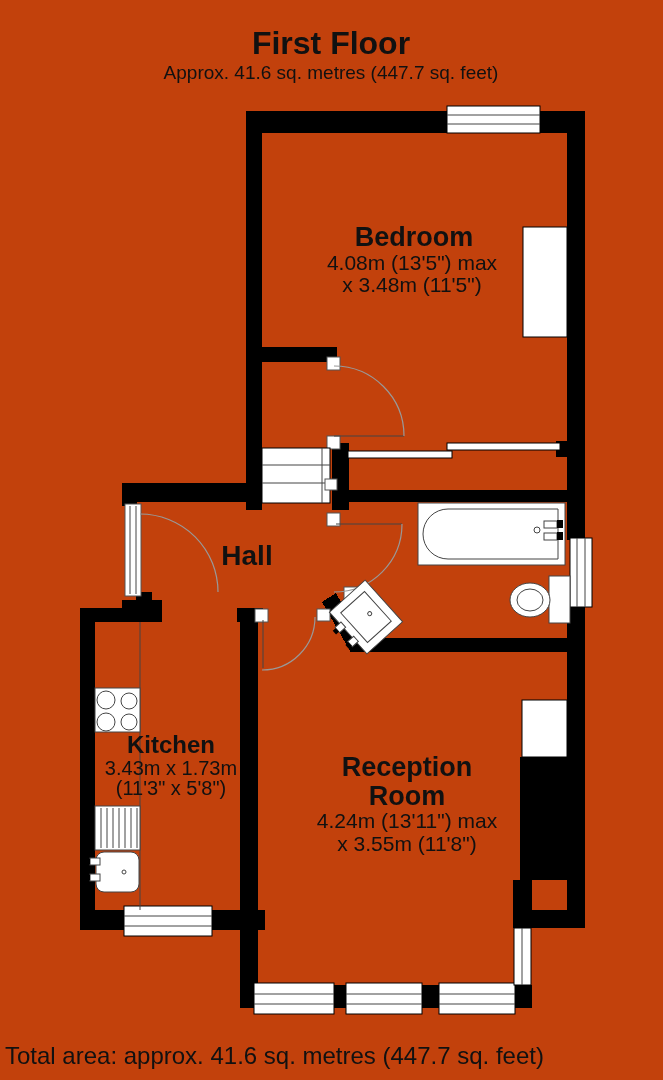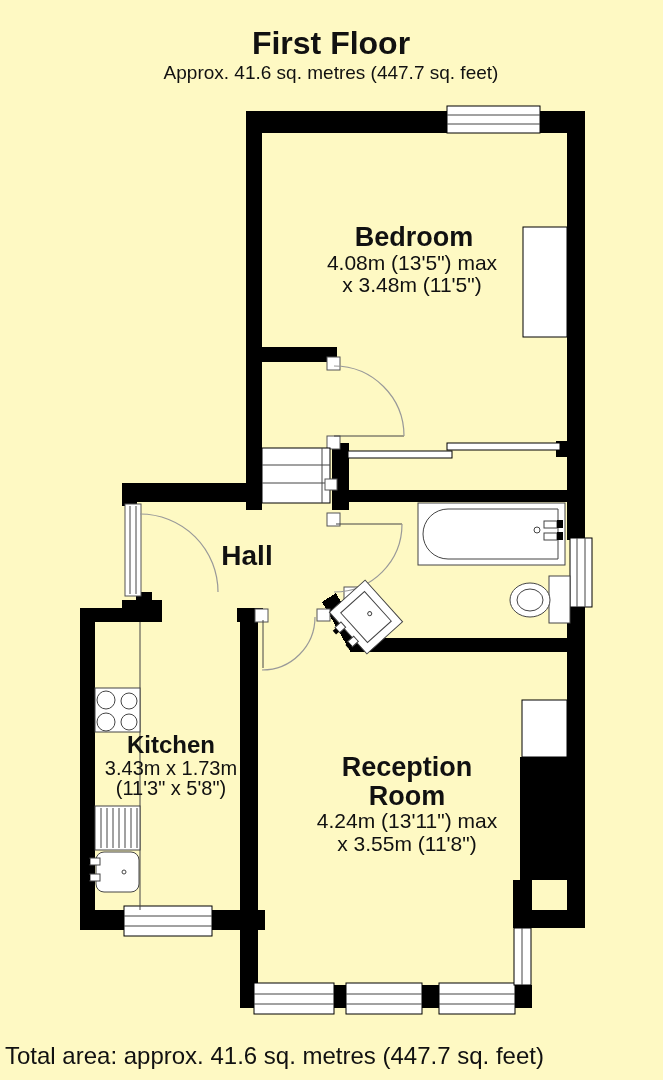--- a/index.html
+++ b/index.html
@@ -1,16 +1,16 @@
 <!DOCTYPE html>
 <html><head>
 <meta charset="utf-8">
 <style>
   html,body{margin:0;padding:0;background:#ffffff;}
-  .page{position:relative;width:663px;height:1080px;background:#fef9c3;overflow:hidden;
+  .page{position:relative;width:663px;height:1080px;background:#c2410c;overflow:hidden;
         font-family:"Liberation Sans", sans-serif;}
   svg{position:absolute;left:0;top:0;}
   .wall{fill:#000;stroke:none;shape-rendering:crispEdges;}
   .thin{fill:#fff;stroke:#000;stroke-width:1;}
   .fixline{fill:none;stroke:#444;stroke-width:1;}
   .fixwhite{fill:#fff;stroke:#444;stroke-width:1;}
   .arc{fill:none;stroke:#999;stroke-width:1.2;}
   .frame{fill:#fff;stroke:#555;stroke-width:1;}
   .blacktip{fill:#000;stroke:none;}
   .t-title{font-size:32px;font-weight:bold;fill:#111;}

